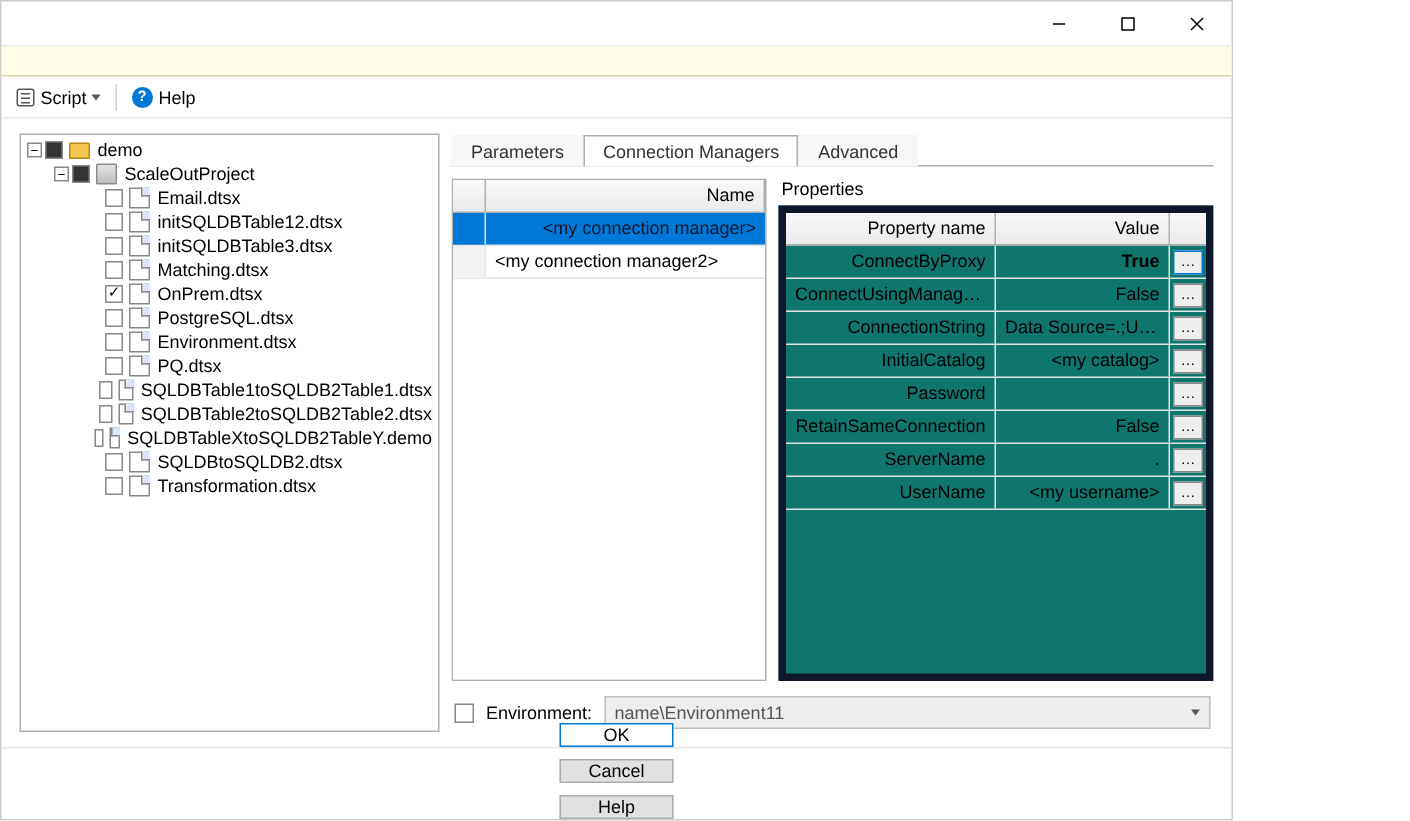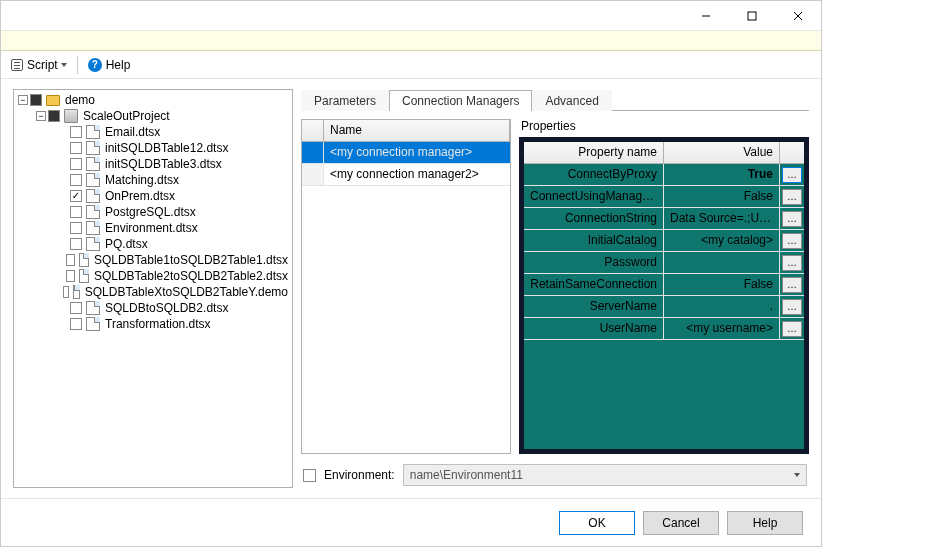--- a/index.html
+++ b/index.html
@@ -201,40 +201,41 @@
     flex-direction: column;
     background:#f3f3f3;
   }
   .grid-header {
     height: 22px;
     border-bottom: 1px solid #b0b0b0;
     display: flex;
     align-items: stretch;
     background: linear-gradient(#f8f8f8,#eaeaea);
     font-weight: normal;
+    text-align: right;
   }
   .grid-header .rowhdr {
     width: 22px;
     border-right: 1px solid #b0b0b0;
   }
   .grid-header .col {
     flex: 1;
     padding: 3px 6px;
     border-right: 1px solid #b0b0b0;
   }
   .grid-body { flex:1; background:#fff; overflow:auto;}
   .grid-row {
     display:flex;height:22px;align-items:stretch;
     border-bottom:1px solid #e4e4e4;
   }
   .grid-row .rowhdr {
     width:22px;border-right:1px solid #e4e4e4;background:#f3f3f3;
   }
   .grid-row .cell { flex:1;padding:3px 6px; }
-  .grid-row.selected { background:#0078d7; color:#e5e5e5; }
+  .grid-row.selected { background:#0078d7; color:#0f172a;text-align:right; }
   .grid-row.selected .rowhdr { background:#0078d7; }
   .grid-row.alt .rowhdr { display:flex;align-items:center;justify-content:center;font-size:8px;color:#666; }
 
   
   .props-pane {
     width: 290px;
     display:flex;
     flex-direction:column;
   }
   .props-title { padding: 0 2px 4px; }
@@ -280,21 +281,21 @@
   .env-select {
     flex:1;height:22px;border:1px solid #c0c0c0;background:#eee;
     display:flex;align-items:center;justify-content:space-between;
     padding:0 6px;color:#555;
   }
 
   
   .footer {
     height:48px;border-top:1px solid #e5e5e5;
     display:flex;justify-content:flex-end;align-items:center;
-    padding:0 18px;gap:8px;
+    padding:0 18px;gap:8px;flex-direction:column;
   }
   .btn {
     min-width:76px;height:24px;border:1px solid #adadad;background:#e1e1e1;
     display:flex;align-items:center;justify-content:center;cursor:pointer;
   }
   .btn.primary { border-color:#0078d7;background:#fff; }
 </style>
 </head>
 <body>
 

